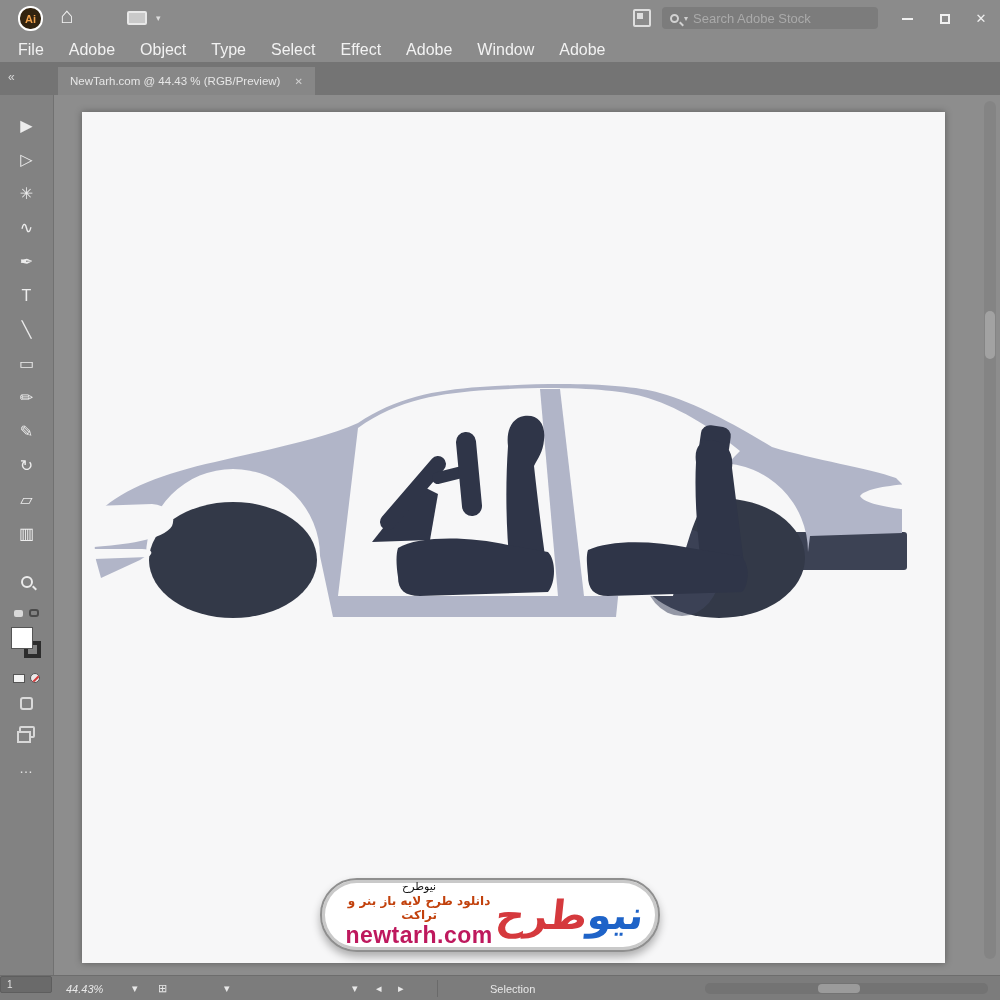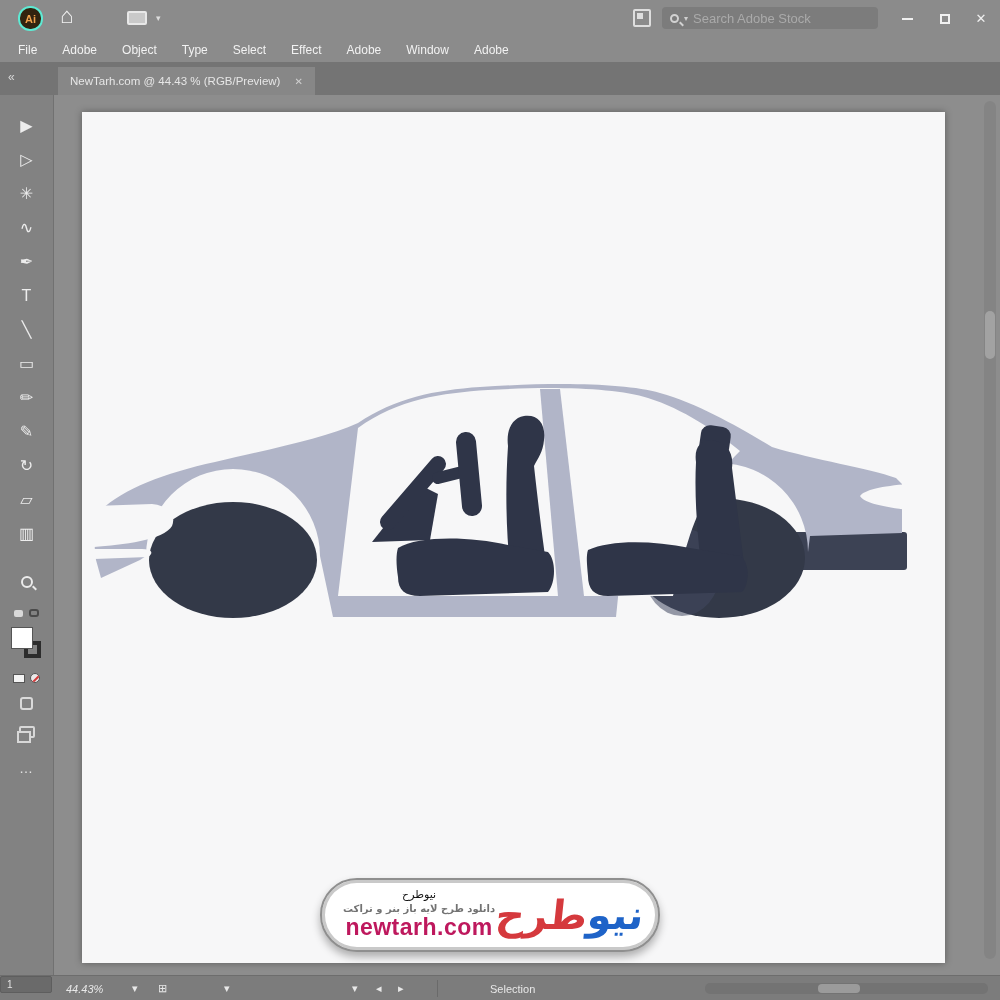--- a/index.html
+++ b/index.html
@@ -6,21 +6,21 @@
     --car-body:#b1b5c8; --car-dark:#2f3548; --car-band:#3c4254; --car-wheel:#333948;
     --wheel-shade:#424960; --artboard:#f7f7f8; --logo-red:#d5393d; --logo-blue:#1e63c8;
   }
   *{box-sizing:border-box;margin:0;padding:0;}
   html,body{width:1000px;height:1000px;overflow:hidden;}
   body{font-family:"Liberation Sans",sans-serif;background:#8a8a8a;position:relative;}
 
   
   .titlebar{position:absolute;left:0;top:0;width:1000px;height:37px;background:#8b8b8b;}
   .ai-logo{position:absolute;left:18px;top:6px;width:25px;height:25px;background:#32230f;
-    border:2px solid #5eead4;border-radius:12px;color:#eea04c;font-size:11px;font-weight:bold;
+    border:2px solid #ffffff;border-radius:12px;color:#eea04c;font-size:11px;font-weight:bold;
     display:flex;align-items:center;justify-content:center;}
   .home{position:absolute;left:60px;top:3px;font-size:22px;color:#f3f3f3;}
   .wsw{position:absolute;left:127px;top:11px;width:20px;height:14px;border:2px solid #e8e8e8;border-radius:2px;background:#c9c9c9;}
   .wsw-caret{position:absolute;left:156px;top:13px;font-size:9px;color:#dcdcdc;}
   .arrange{position:absolute;left:633px;top:9px;width:18px;height:18px;border:2px solid #dedede;border-radius:2px;}
   .arrange::after{content:"";position:absolute;left:2px;top:2px;width:6px;height:6px;background:#dedede;}
   .searchbox{position:absolute;left:662px;top:7px;width:216px;height:22px;background:#7c7c7c;border-radius:4px;
     display:flex;align-items:center;padding:0 8px;gap:5px;}
   .mag{width:9px;height:9px;border:2px solid #d2d2d2;border-radius:50%;position:relative;flex:0 0 auto;}
   .mag::after{content:"";position:absolute;left:7px;top:7px;width:5px;height:2px;background:#d2d2d2;transform:rotate(45deg);}
@@ -28,21 +28,21 @@
   .searchbox input{background:transparent;border:none;outline:none;color:#e8e8e8;font-size:13px;width:150px;font-family:"Liberation Sans",sans-serif;}
   .searchbox input::placeholder{color:#aaaaaa;}
   .winctl{position:absolute;top:0;height:37px;display:flex;align-items:center;justify-content:center;width:30px;color:#f0f0f0;}
   .ctl-min{left:892px;} .ctl-max{left:930px;} .ctl-close{left:966px;font-size:13px;}
   .ctl-min span{display:block;width:11px;height:0;border-bottom:2px solid #f0f0f0;}
   .ctl-max span{display:block;width:10px;height:10px;border:2px solid #f0f0f0;}
 
   
   .menubar{position:absolute;left:0;top:37px;width:1000px;height:25px;background:#8b8b8b;
     display:flex;align-items:center;gap:25px;padding-left:18px;}
-  .menubar span{font-size:12px;color:#f2f2f2;}
+  .menubar span{font-size:16px;color:#f2f2f2;}
 
   
   .tabbar{position:absolute;left:0;top:62px;width:1000px;height:33px;background:#747474;}
   .tab-chevron{position:absolute;left:8px;top:8px;font-size:12px;color:#d8d8d8;}
   .doc-tab{position:absolute;left:58px;top:5px;height:28px;background:#878787;display:flex;align-items:center;
     padding:0 12px;gap:14px;}
   .doc-tab .label{font-size:11.5px;color:#e6e6e6;}
   .doc-tab .x{font-size:10px;color:#d0d0d0;}
 
   
@@ -76,21 +76,21 @@
 
   .vscroll{position:absolute;right:4px;top:6px;width:12px;height:858px;background:rgba(0,0,0,.06);border-radius:6px;}
   .vthumb{position:absolute;left:1px;top:210px;width:10px;height:48px;background:#a2a2a2;border-radius:5px;}
 
   
   .watermark{position:absolute;left:266px;top:783px;width:340px;height:74px;background:#ffffff;border:2px solid #8f8f8f;
     border-radius:40px;box-shadow:inset 0 0 0 3px #c9c9c9,0 5px 9px rgba(0,0,0,.3);
     display:flex;align-items:center;padding:4px 14px 4px 20px;font-family:"DejaVu Sans",sans-serif;}
   .wm-text{width:180px;text-align:center;line-height:1.15;}
   .wm-line1{font-size:11px;color:#111;}
-  .wm-line2{font-size:10px;font-weight:bold;color:#737373;margin-top:1px;}
+  .wm-line2{font-size:12px;font-weight:bold;color:#c2410c;margin-top:1px;}
   .wm-domain{font-size:23px;font-weight:bold;color:#be185d;letter-spacing:.5px;font-family:"Liberation Sans",sans-serif;}
   .wm-logo{flex:1;text-align:center;font-size:40px;font-weight:bold;transform:skewX(-6deg);direction:rtl;line-height:1;}
   .wm-logo .blue{color:var(--logo-blue);}
   .wm-logo .red{color:var(--logo-red);}
 
   
   .statusbar{position:absolute;left:0;top:975px;width:1000px;height:25px;background:#7c7c7c;border-top:1px solid #6d6d6d;}
   .statusbar .item{position:absolute;top:0;height:25px;display:flex;align-items:center;color:#e8e8e8;font-size:11px;}
   .sb-zoom{left:66px;font-style:italic;} .sb-zoomcaret{left:132px;color:#d0d0d0;font-size:9px;}
   .sb-navicon{left:158px;color:#dddddd;font-size:12px;} .sb-navcaret{left:224px;color:#d0d0d0;font-size:9px;}

